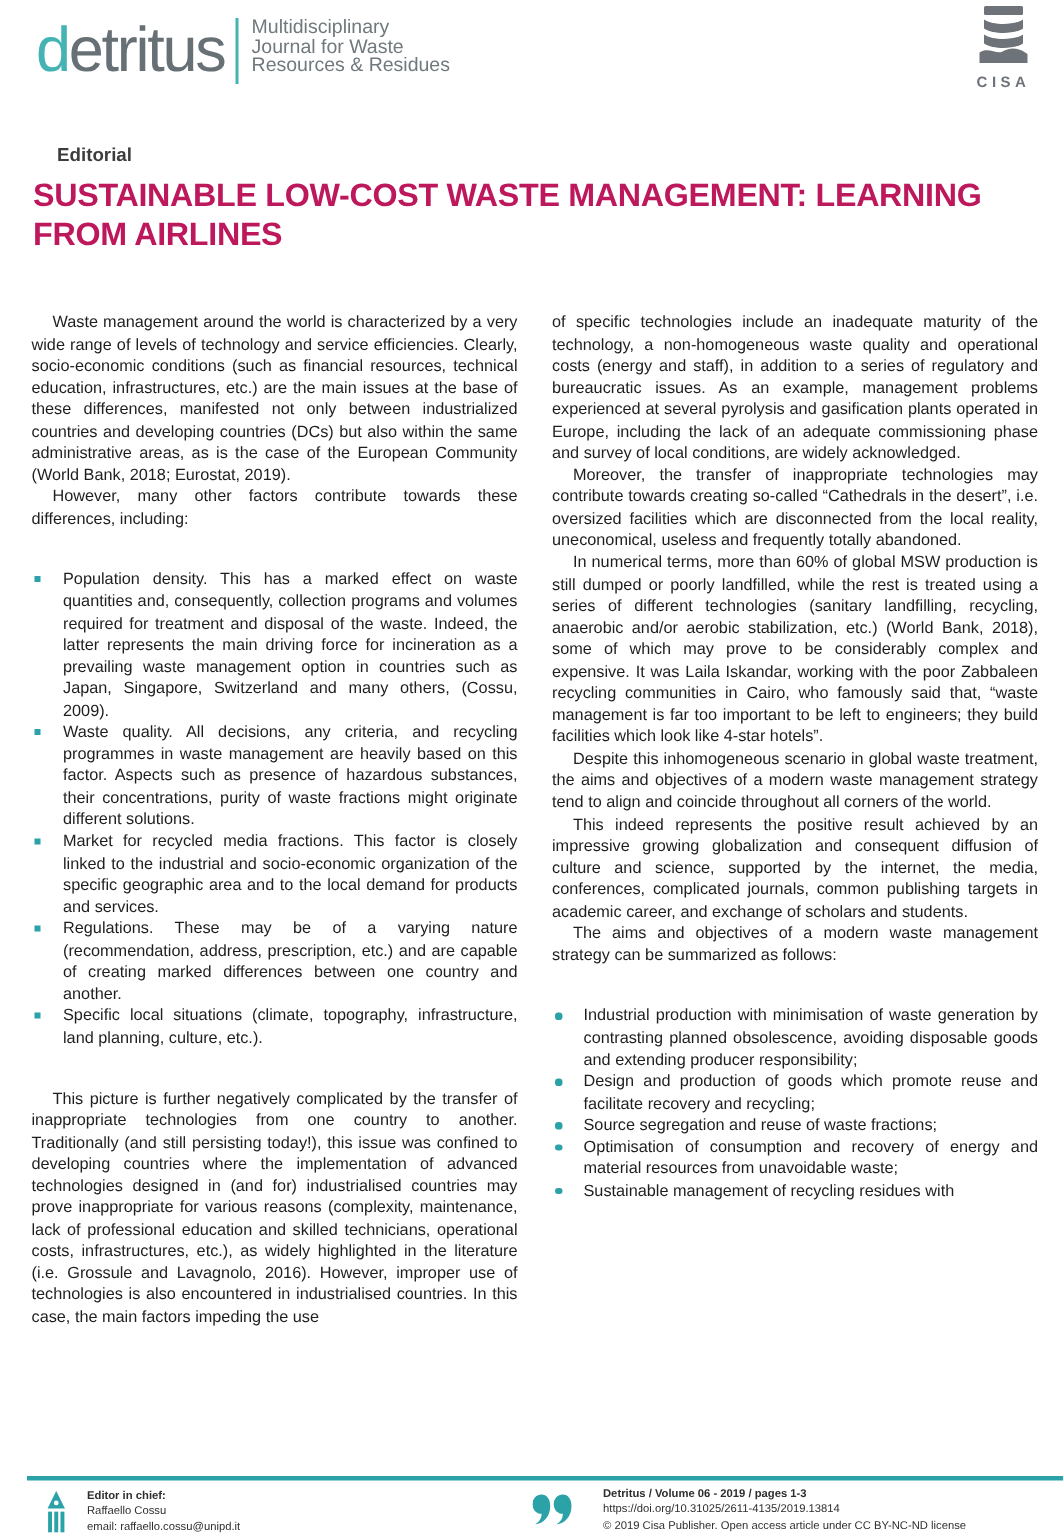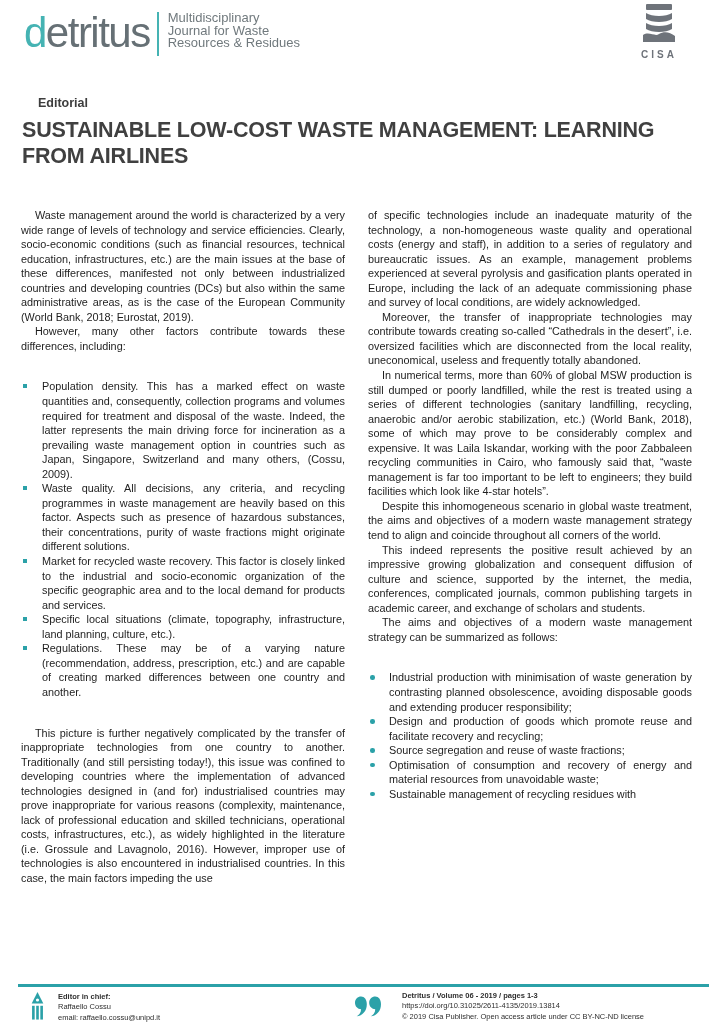--- a/index.html
+++ b/index.html
@@ -6,43 +6,43 @@
   .page{position:relative;width:709px;height:1024px;background:#ffffff;overflow:hidden;
         font-family:"Liberation Sans",sans-serif;color:#212121;}
 
   
   .logo{position:absolute;left:24px;top:12px;display:flex;align-items:flex-start;}
   .logo-word{font-size:42px;line-height:1;letter-spacing:-1.5px;color:#667075;font-weight:400;}
   .logo-word .d{color:#45b3b3;}
   .logo-divider{width:2px;height:44px;background:#45b3b3;margin:0 9px 0 7px;}
   .logo-tagline{font-size:13px;line-height:12.5px;color:#70797d;}
 
-  .cisa{position:absolute;right:24px;top:4px;width:52px;text-align:center;color:#6e737a;}
+  .cisa{position:absolute;right:14px;top:4px;width:52px;text-align:center;color:#6e737a;}
   .cisa-caption{font-size:10px;font-weight:700;letter-spacing:3px;color:#6e737a;margin-top:1px;}
 
   
   .kicker{position:absolute;left:22px;top:96px;font-size:12.5px;font-weight:700;color:#3d3d3d;padding-left:16px;}
   .title{position:absolute;left:22px;top:117px;width:655px;font-size:21.5px;font-weight:700;
-         color:#404040;line-height:26px;letter-spacing:-0.2px;}
+         color:#be185d;line-height:26px;letter-spacing:-0.2px;}
 
   
   .columns{position:absolute;left:21px;top:208px;width:671px;display:flex;gap:23px;}
   .col{width:324px;font-size:10.85px;line-height:14.55px;text-align:justify;color:#1e1e1e;}
   .col p{margin:0;}
   .col p.indent{text-indent:14px;}
   .rparas p{text-indent:14px;}
   .rparas p:first-child{text-indent:0;}
   ul.bullets{list-style:none;margin:26px 0;padding:0;}
   .bullets li{position:relative;padding-left:21px;margin:0;}
   .bullets li::before{content:"";position:absolute;left:2px;top:5px;width:4px;height:4px;background:#2ba1a8;}
   .bullets--round li::before{border-radius:50%;width:4.5px;height:4.5px;}
 
   
   .footer-rule{position:absolute;left:18px;right:0;top:984px;height:2.5px;background:#2ba1a8;}
-  .footer-left{position:absolute;left:30px;top:992px;display:flex;gap:13px;align-items:flex-start;}
+  .footer-left{position:absolute;left:30px;top:992px;display:flex;gap:13px;align-items:flex-end;}
   .footer-right{position:absolute;left:355px;top:991px;display:flex;gap:20px;align-items:center;}
   .footer-text{font-size:7.5px;line-height:10.3px;color:#2e2e2e;}
   .footer-text .bold{font-weight:700;}
 </style>
 </head>
 <body>
 
 <div class="page">
 
   <div class="logo">
@@ -70,23 +70,23 @@
   <div class="kicker">Editorial</div>
   <h1 class="title" style="margin:0;">SUSTAINABLE LOW-COST WASTE MANAGEMENT: LEARNING FROM AIRLINES</h1>
 
   <div class="columns">
     <div class="col">
       <p class="indent">Waste management around the world is characterized by a very wide range of levels of technology and service efficiencies. Clearly, socio-economic conditions (such as financial resources, technical education, infrastructures, etc.) are the main issues at the base of these differences, manifested not only between industrialized countries and developing countries (DCs) but also within the same administrative areas, as is the case of the European Community (World Bank, 2018; Eurostat, 2019).</p>
       <p class="indent">However, many other factors contribute towards these differences, including:</p>
       <ul class="bullets">
           <li>Population density. This has a marked effect on waste quantities and, consequently, collection programs and volumes required for treatment and disposal of the waste. Indeed, the latter represents the main driving force for incineration as a prevailing waste management option in countries such as Japan, Singapore, Switzerland and many others, (Cossu, 2009).</li>
           <li>Waste quality. All decisions, any criteria, and recycling programmes in waste management are heavily based on this factor. Aspects such as presence of hazardous substances, their concentrations, purity of waste fractions might originate different solutions.</li>
-          <li>Market for recycled waste recovery. This factor is closely linked to the industrial and socio-economic organization of the specific geographic area and to the local demand for products and services.</li>
+          <li>Market for recycled media fractions. This factor is closely linked to the industrial and socio-economic organization of the specific geographic area and to the local demand for products and services.</li>
+          <li>Regulations. These may be of a varying nature (recommendation, address, prescription, etc.) and are capable of creating marked differences between one country and another.</li>
           <li>Specific local situations (climate, topography, infrastructure, land planning, culture, etc.).</li>
-          <li>Regulations. These may be of a varying nature (recommendation, address, prescription, etc.) and are capable of creating marked differences between one country and another.</li>
         </ul>
       <p class="indent">This picture is further negatively complicated by the transfer of inappropriate technologies from one country to another. Traditionally (and still persisting today!), this issue was confined to developing countries where the implementation of advanced technologies designed in (and for) industrialised countries may prove inappropriate for various reasons (complexity, maintenance, lack of professional education and skilled technicians, operational costs, infrastructures, etc.), as widely highlighted in the literature (i.e. Grossule and Lavagnolo, 2016). However, improper use of technologies is also encountered in industrialised countries. In this case, the main factors impeding the use</p>
     </div>
     <div class="col">
       <div class="rparas">
           <p>of specific technologies include an inadequate maturity of the technology, a non-homogeneous waste quality and operational costs (energy and staff), in addition to a series of regulatory and bureaucratic issues. As an example, management problems experienced at several pyrolysis and gasification plants operated in Europe, including the lack of an adequate commissioning phase and survey of local conditions, are widely acknowledged.</p>
           <p>Moreover, the transfer of inappropriate technologies may contribute towards creating so-called “Cathedrals in the desert”, i.e. oversized facilities which are disconnected from the local reality, uneconomical, useless and frequently totally abandoned.</p>
           <p>In numerical terms, more than 60% of global MSW production is still dumped or poorly landfilled, while the rest is treated using a series of different technologies (sanitary landfilling, recycling, anaerobic and/or aerobic stabilization, etc.) (World Bank, 2018), some of which may prove to be considerably complex and expensive. It was Laila Iskandar, working with the poor Zabbaleen recycling communities in Cairo, who famously said that, “waste management is far too important to be left to engineers; they build facilities which look like 4-star hotels”.</p>
           <p>Despite this inhomogeneous scenario in global waste treatment, the aims and objectives of a modern waste management strategy tend to align and coincide throughout all corners of the world.</p>
           <p>This indeed represents the positive result achieved by an impressive growing globalization and consequent diffusion of culture and science, supported by the internet, the media, conferences, complicated journals, common publishing targets in academic career, and exchange of scholars and students.</p>

